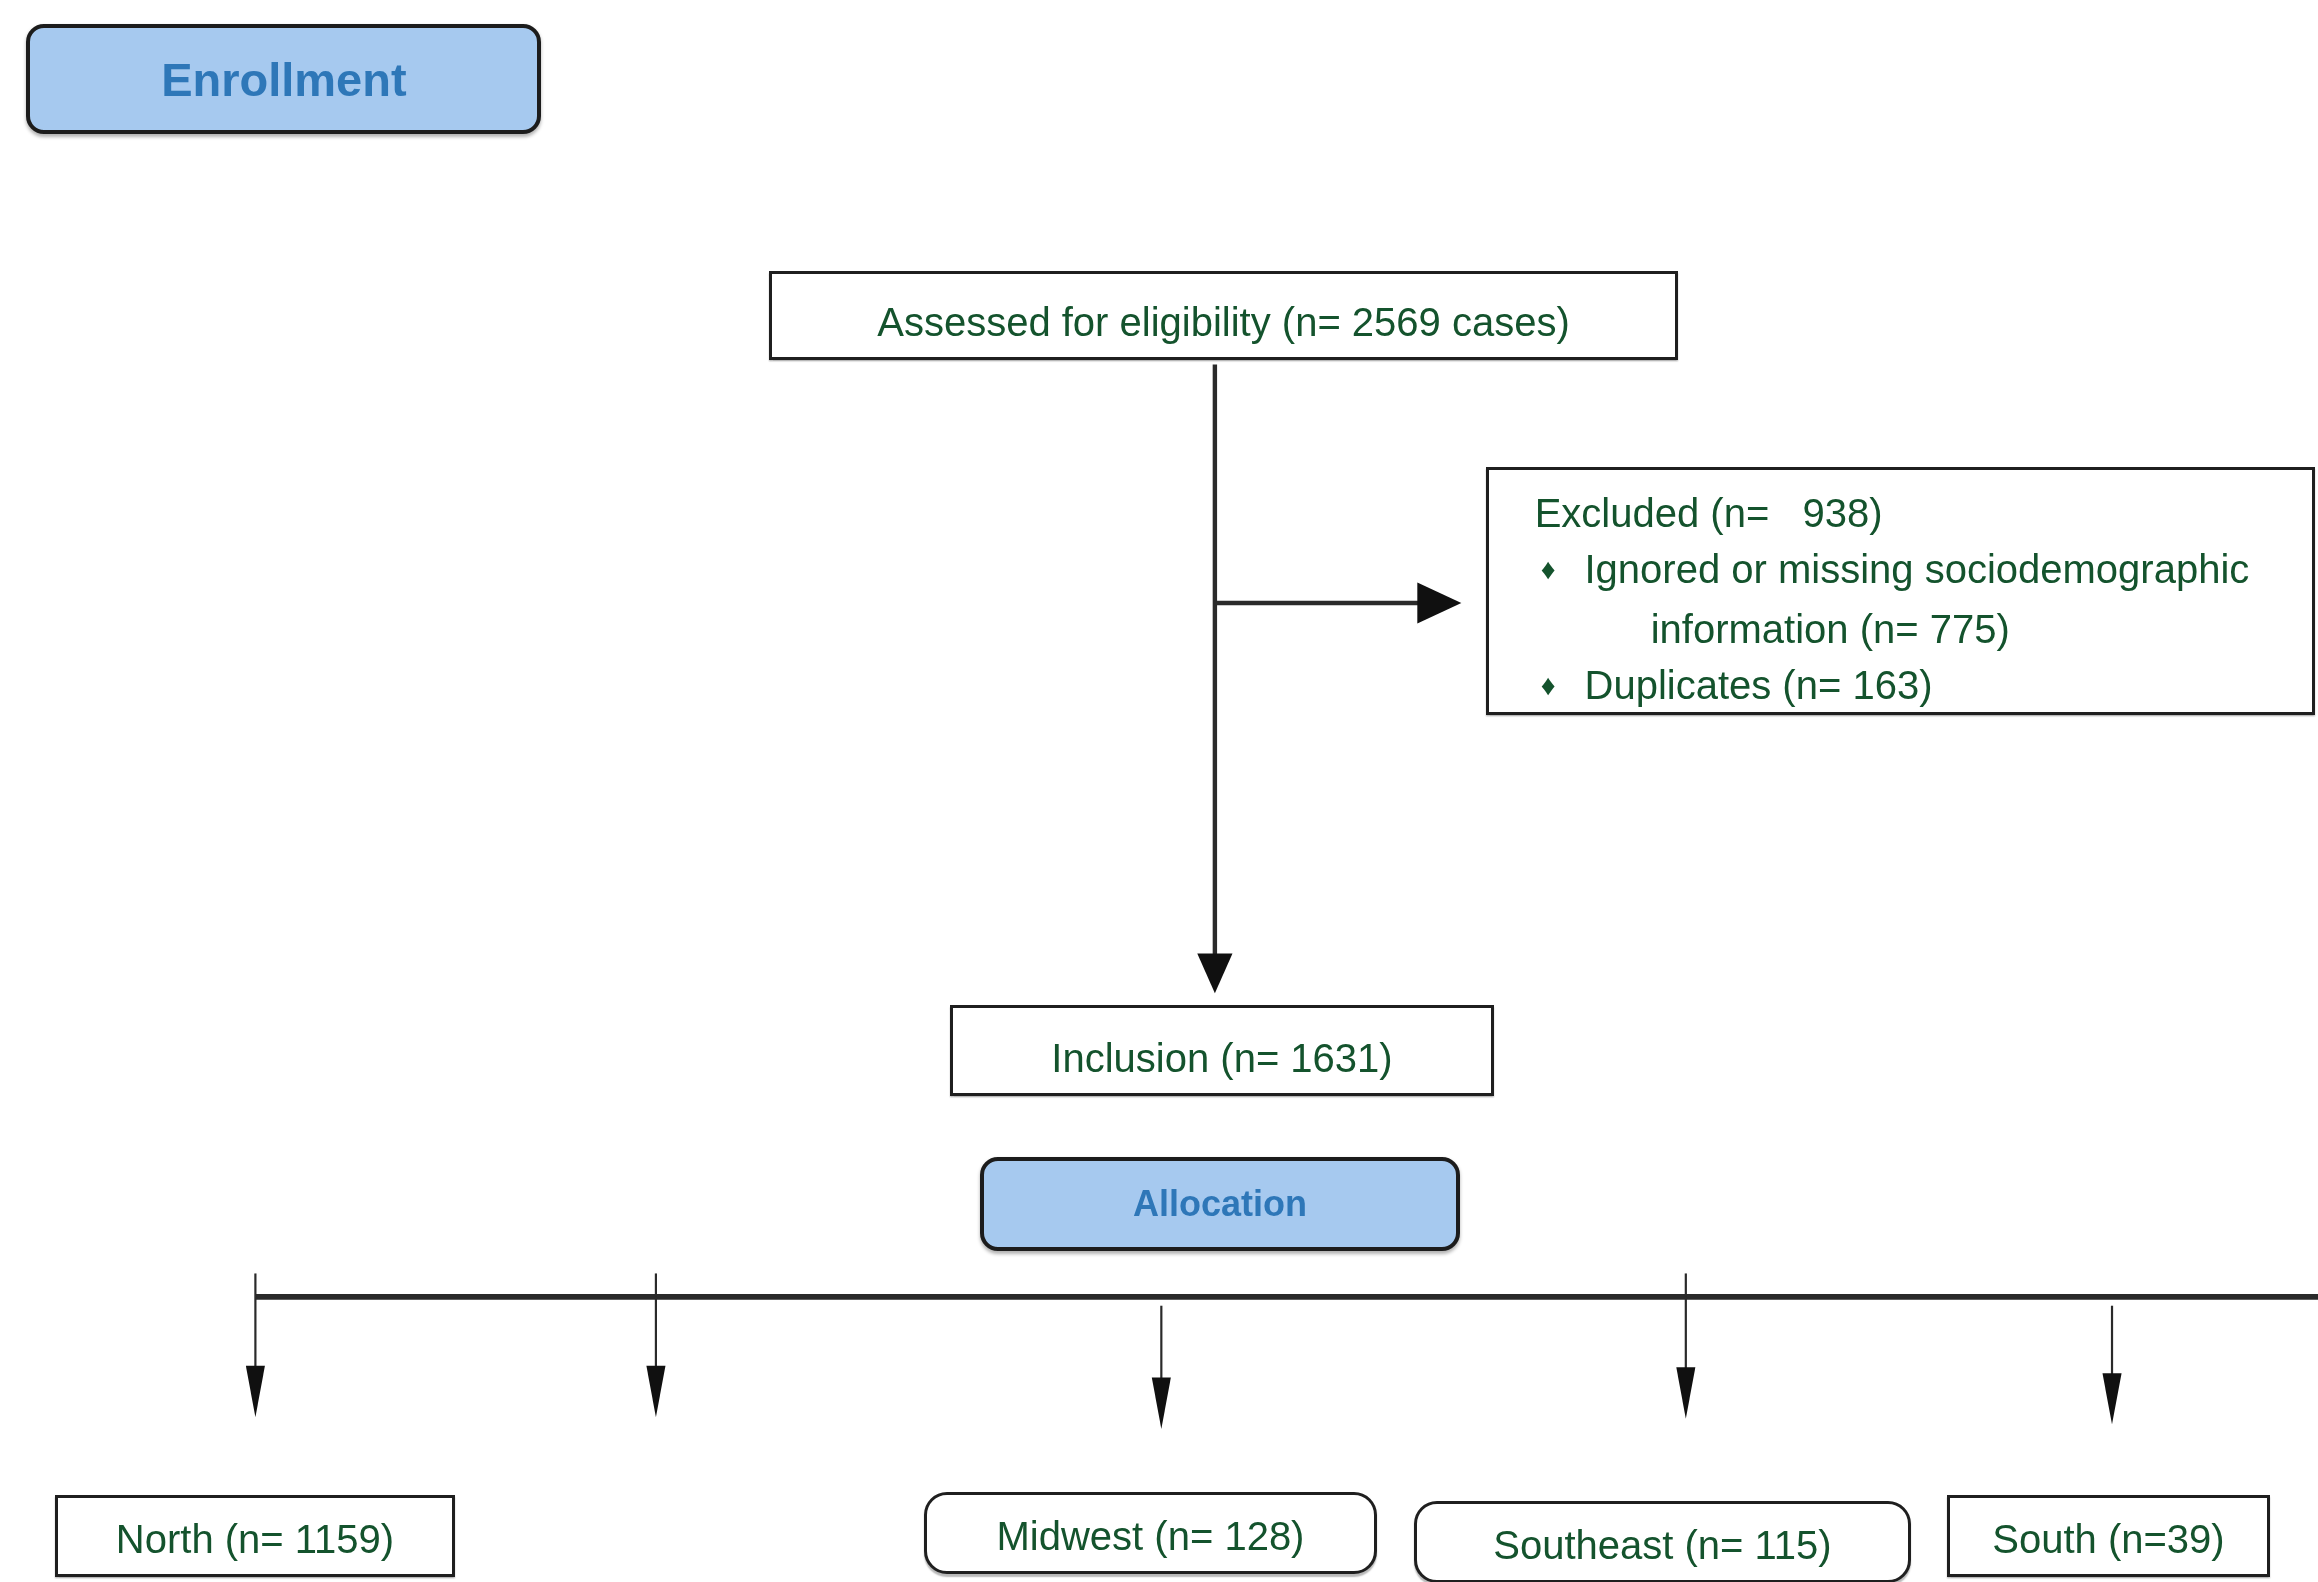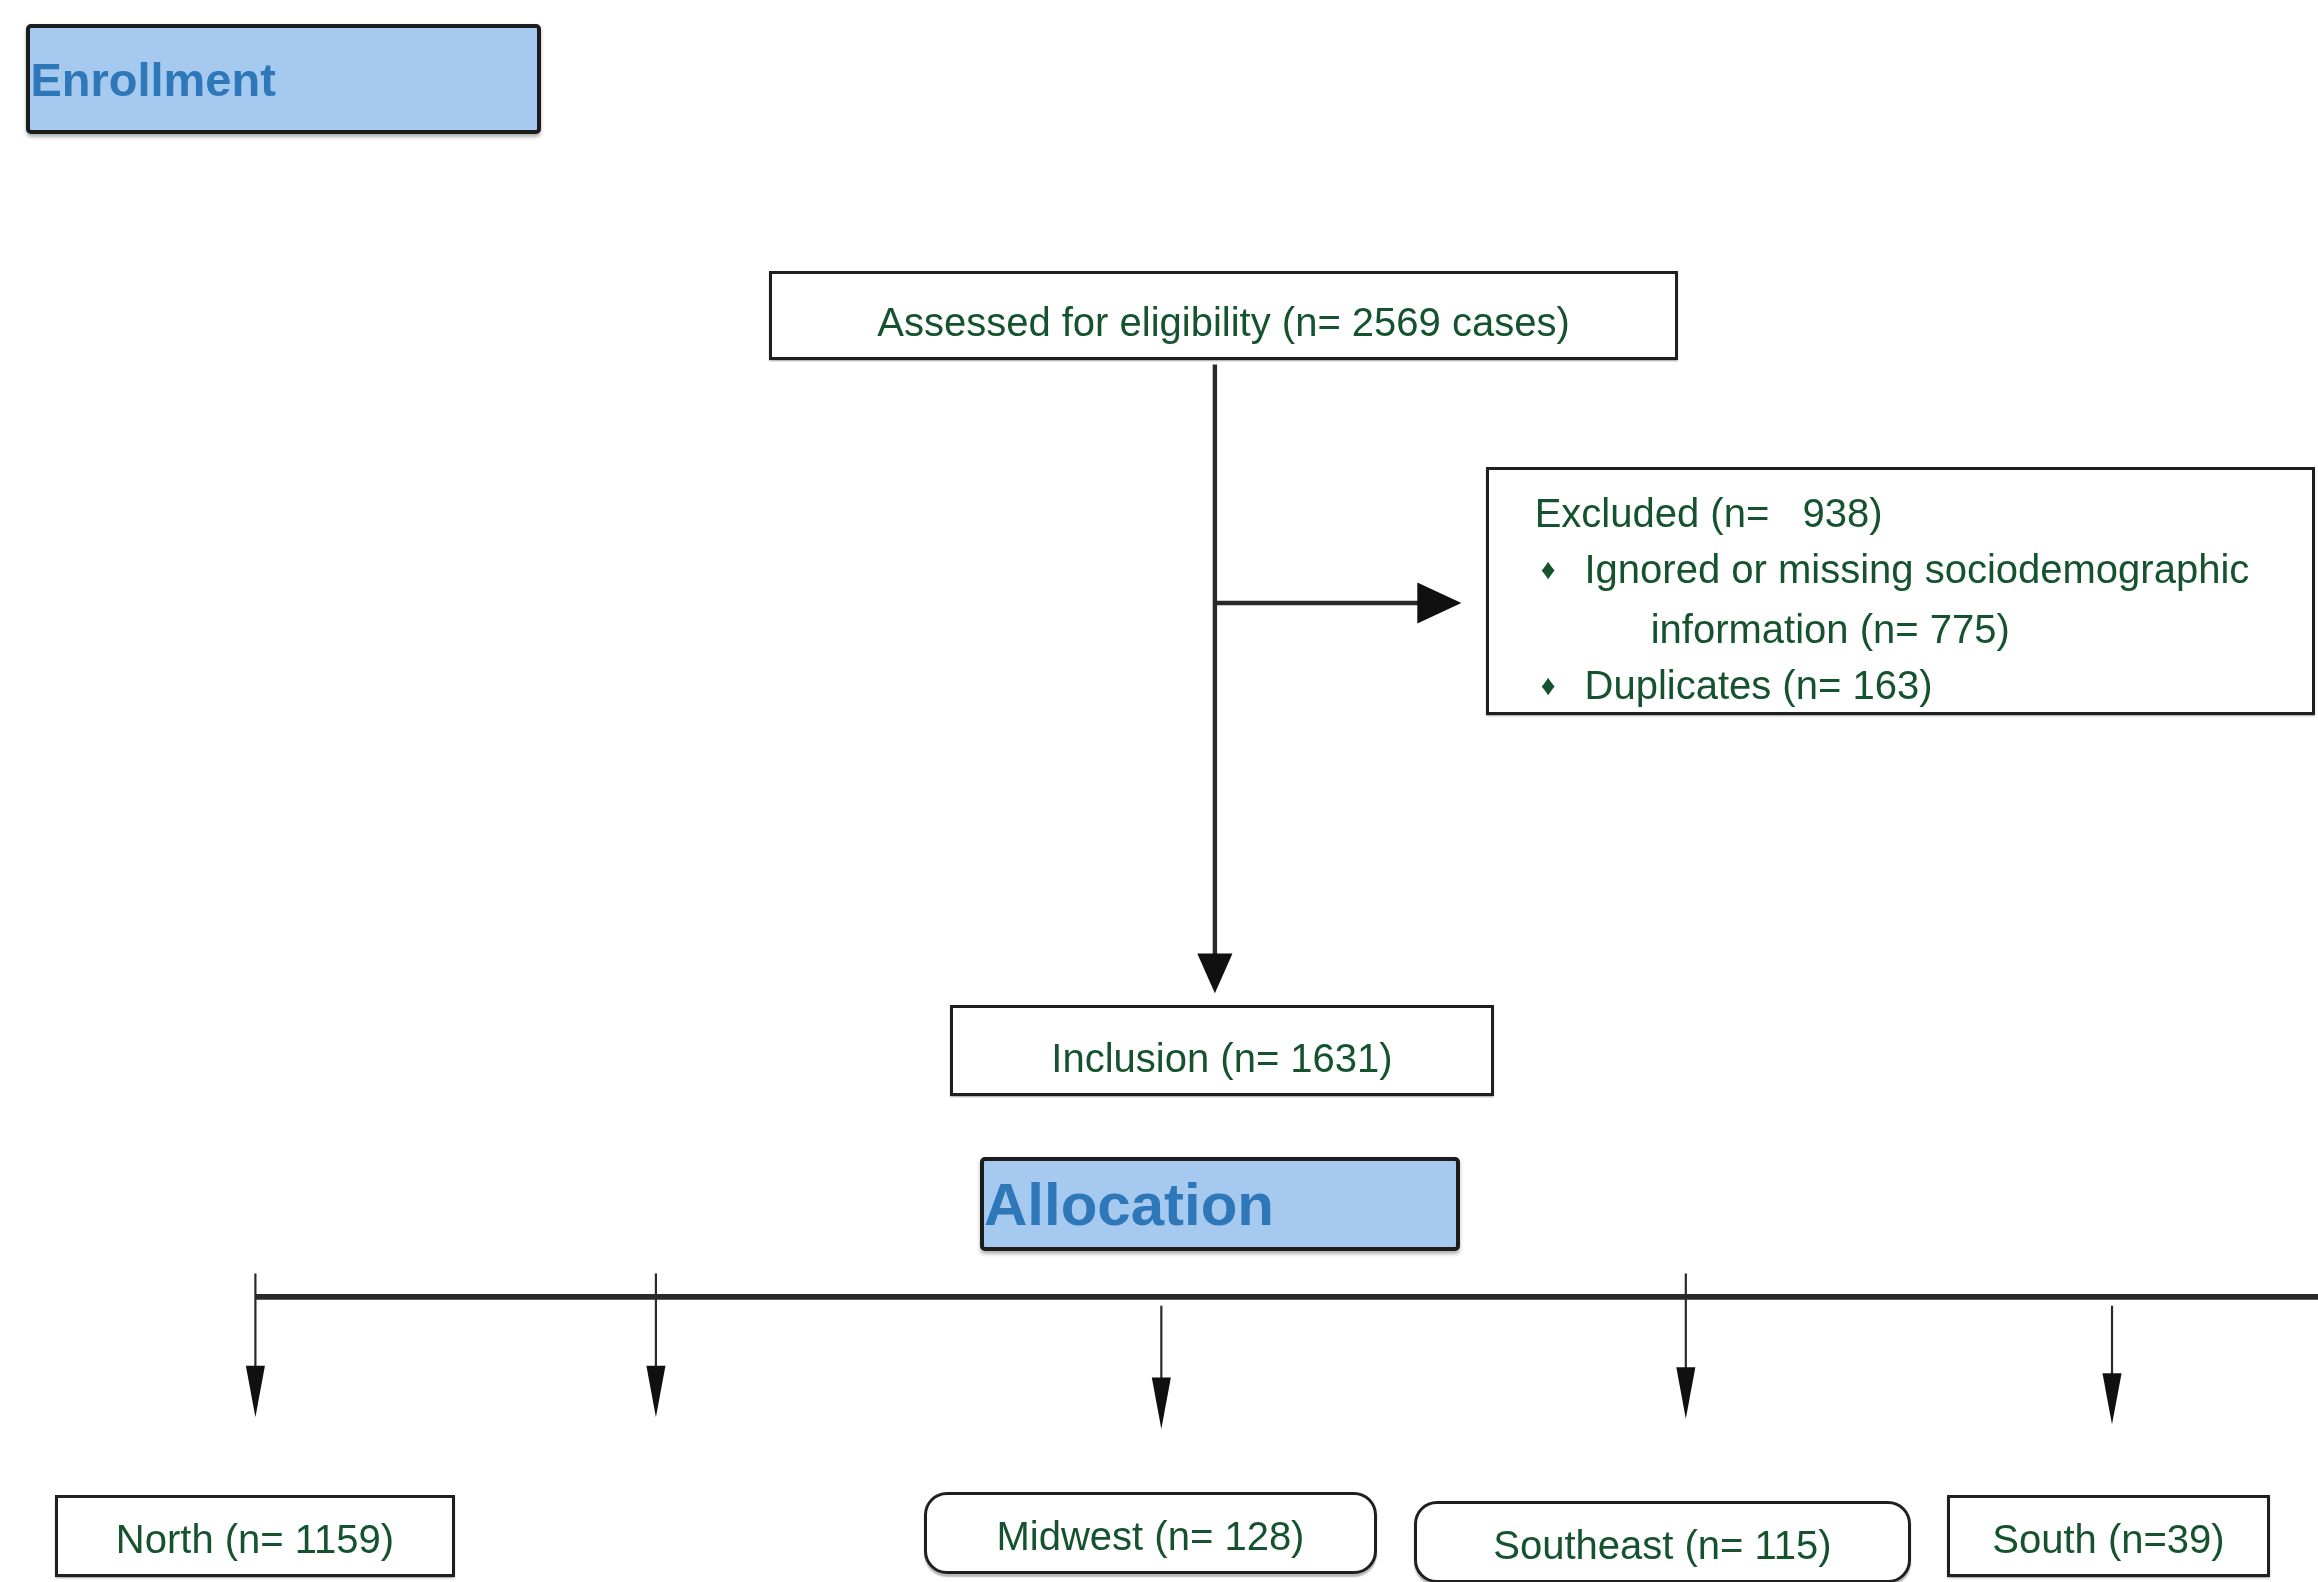--- a/index.html
+++ b/index.html
@@ -56,29 +56,30 @@
   }
   .ex-title { white-space: pre-wrap; padding-left: 31px; }
   .ex-item  { padding-left: 147px; text-indent: -110px; }
   .bullet   { font-size: 29px; margin-right: 29px; position: relative; top: -3.7px; }
 
   
   .stage {
     position: absolute;
     background: var(--stage-fill, #A6C9EF);
     border: 4.4px solid #1c1c1c;
-    border-radius: 5px;
+    border-radius: 18px;
     display: flex;
     align-items: center;
+    justify-content: center;
     font-weight: bold;
     color: var(--stage-text, #2E77B8);
     box-shadow: 0 2.9px 3.7px rgba(0,0,0,0.30);
   }
   #enrollment { left: 26.4px;   top: 24px;   width: 515px; height: 110px; font-size: 47px; }
-  #allocation { left: 980px; top: 1157px; width: 480px; height: 94px; font-size: 60px; }
+  #allocation { left: 980px; top: 1157px; width: 480px; height: 94px; font-size: 36px; }
 
   .line   { stroke: var(--line, #2a2a2a); }
   .ahead  { fill: #101010; stroke: none; }
 </style>
 </head>
 <body>
 
 <div class="canvas">
 
   <svg class="connectors" viewBox="0 0 3161 2158" xmlns="http://www.w3.org/2000/svg">

